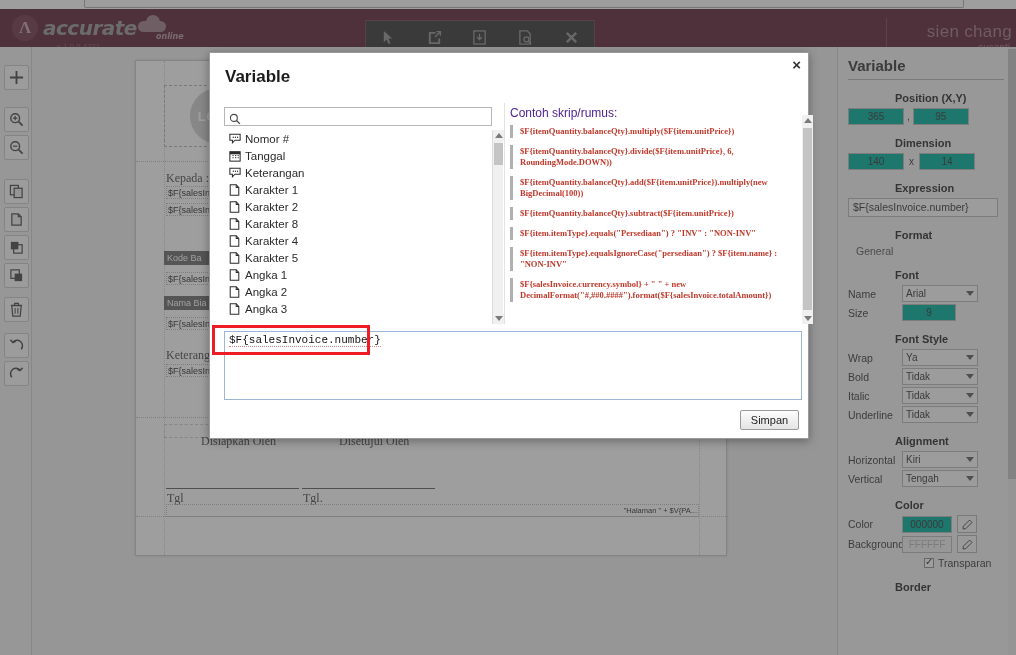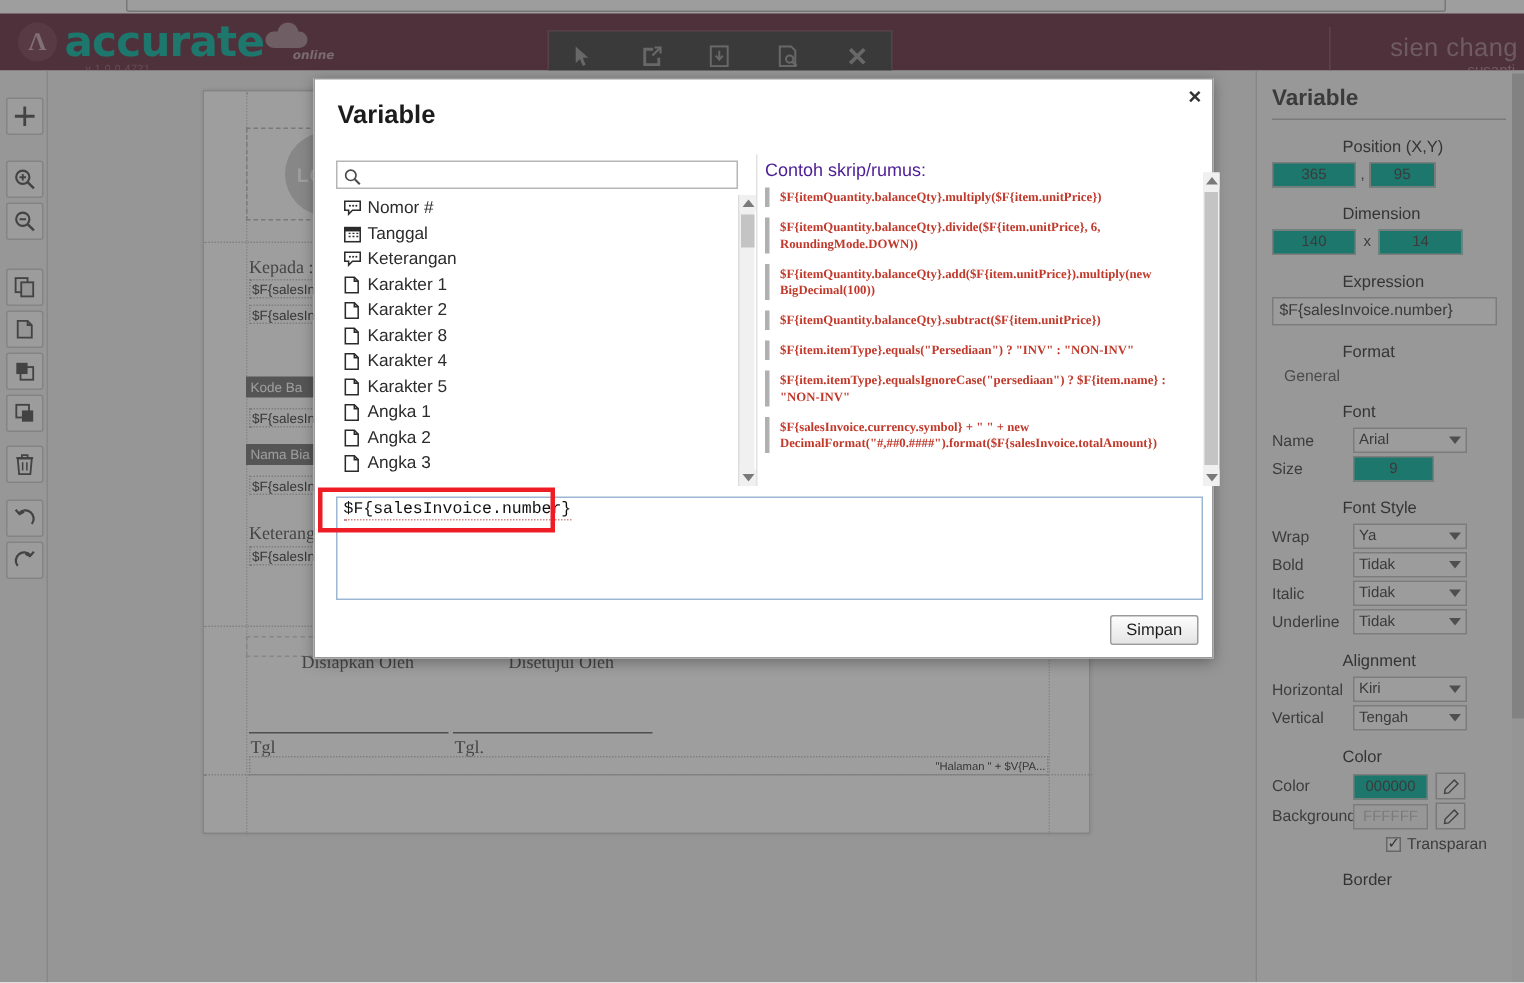--- a/index.html
+++ b/index.html
@@ -33,22 +33,22 @@
     display:flex; align-items:center; gap:5px;
   }
   .logo-mark {
     width:26px; height:26px; border-radius:50%;
     background:#7e4a59;
     display:flex; align-items:center; justify-content:center;
     color:#c9a9b3; font-size:17px; font-weight:bold; font-family:"Liberation Serif", serif;
   }
   .logo-text {
     font-family:"DejaVu Sans", sans-serif;
-    font-weight:bold; font-size:28px;
-    color:#14b8a6; letter-spacing:-0.5px; line-height:26px;
+    font-style:italic; font-weight:bold; font-size:20px;
+    color:#a3a3a3; letter-spacing:-0.5px; line-height:26px;
   }
   .logo-cloud {
     position:relative; width:30px; height:18px; margin-left:-4px; align-self:flex-start; margin-top:4px;text-align:center;
   }
   .logo-cloud::before {
     content:""; position:absolute; left:0; top:6px; width:28px; height:11px;
     background:#a98c97; border-radius:6px;
   }
   .logo-cloud::after {
     content:""; position:absolute; left:8px; top:0px; width:14px; height:14px;
@@ -146,21 +146,21 @@
     position:absolute; right:0; top:47px; width:179px; height:608px;
     background:#f4f4f4; border-left:1px solid #d6d6d6;
     overflow:hidden;
   }
   .props-title {
     margin:10px 0 0 10px; font-size:15px; font-weight:bold; color:#4b4b4b;
     padding-bottom:5px;
   }
   .props-title-rule { margin:0 12px 0 10px; border-bottom:1px solid #bdbdbd; }
   .sect-head {
-    margin:12px 0 4px 10px; font-size:11px; font-weight:normal; color:#3f3f3f;padding-left:47px;
+    margin:12px 0 4px 10px; font-size:11px; font-weight:bold; color:#3f3f3f;padding-left:47px;
   }
   .row { display:flex; align-items:center; margin:2px 0 2px 10px; }
   .row-label { width:54px; font-size:10.5px; color:#4e4e4e; }
   .fld {
     height:17px; border:1px solid #c2c2c2; background:#14b8a6;
     font-size:10px; color:#4a4a4a; padding:0 3px; line-height:15px;
     text-align:center; font-family:"Liberation Sans", sans-serif;
   }
   .fld.disabled { color:#c0c0c0; background:#f3f3f3; }
   .sel {
@@ -480,21 +480,21 @@
   </div>
 
   <div class="props-panel">
     <div class="props-title">Variable</div>
     <div class="props-title-rule"></div>
 
     <div class="sect-head">Position (X,Y)</div>
     <div class="row">
       <div class="fld" style="width:56px;">365</div>
       <span class="comma">,</span>
-      <div class="fld" style="width:44px;">95</div>
+      <div class="fld" style="width:56px;">95</div>
     </div>
 
     <div class="sect-head">Dimension</div>
     <div class="row">
       <div class="fld" style="width:56px;">140</div>
       <span class="xmark">x</span>
       <div class="fld" style="width:56px;">14</div>
     </div>
 
     <div class="sect-head">Expression</div>

